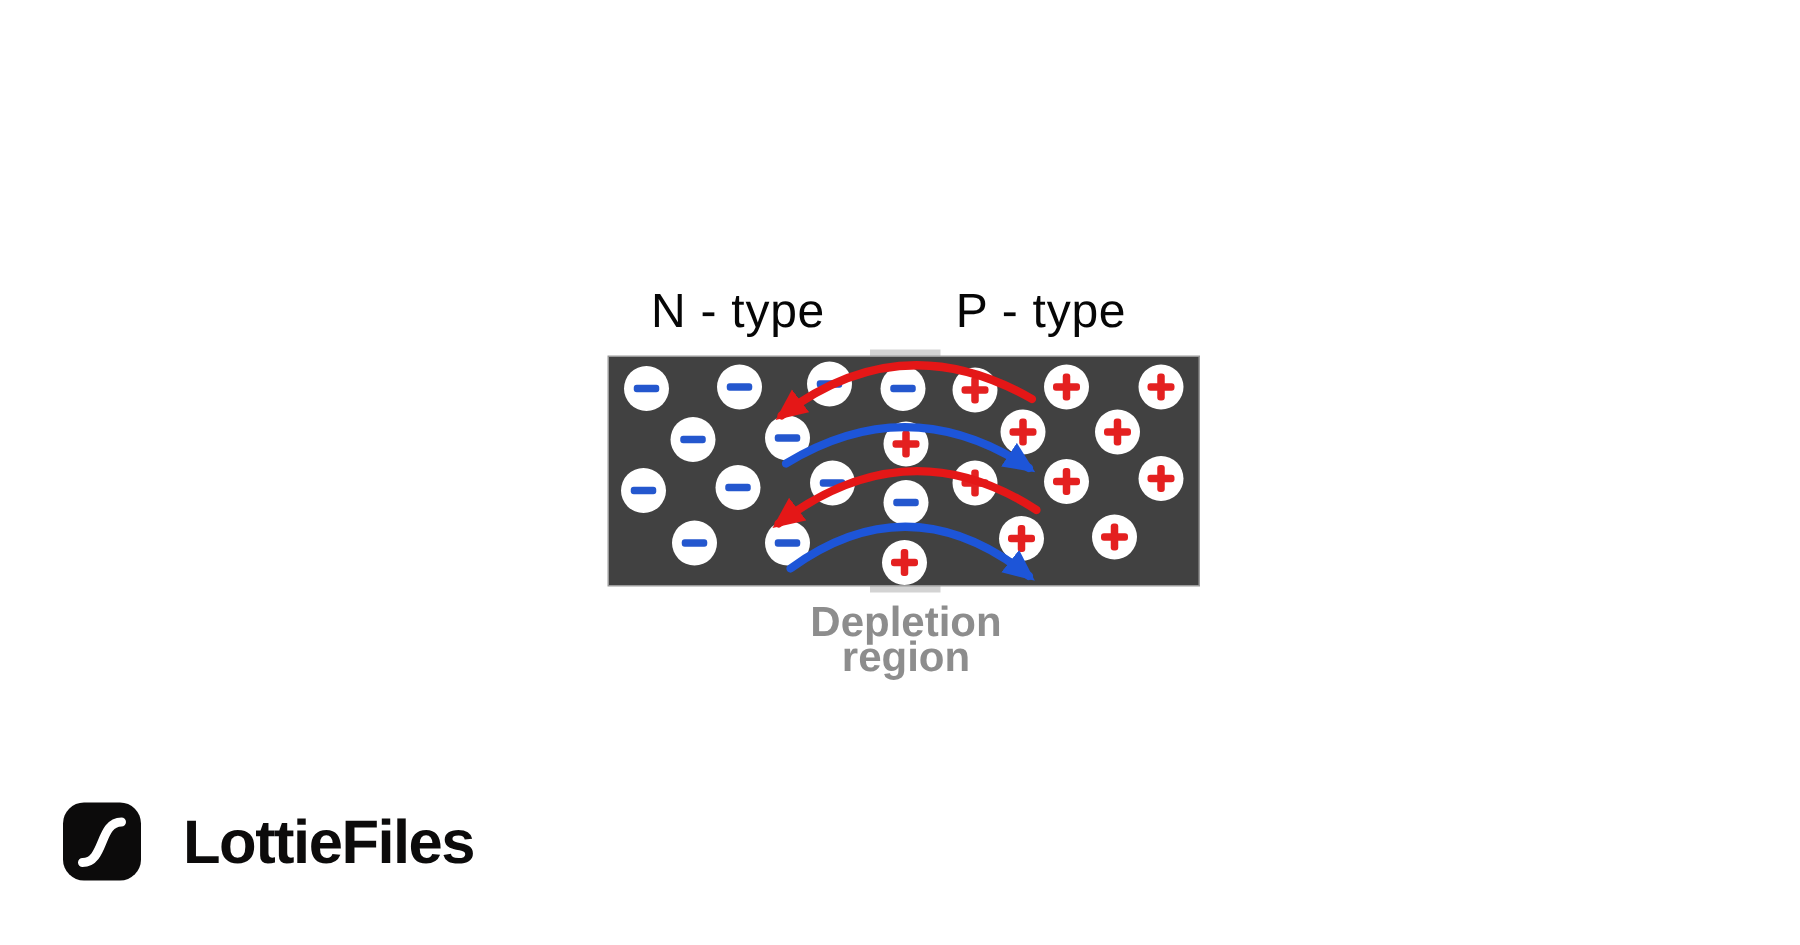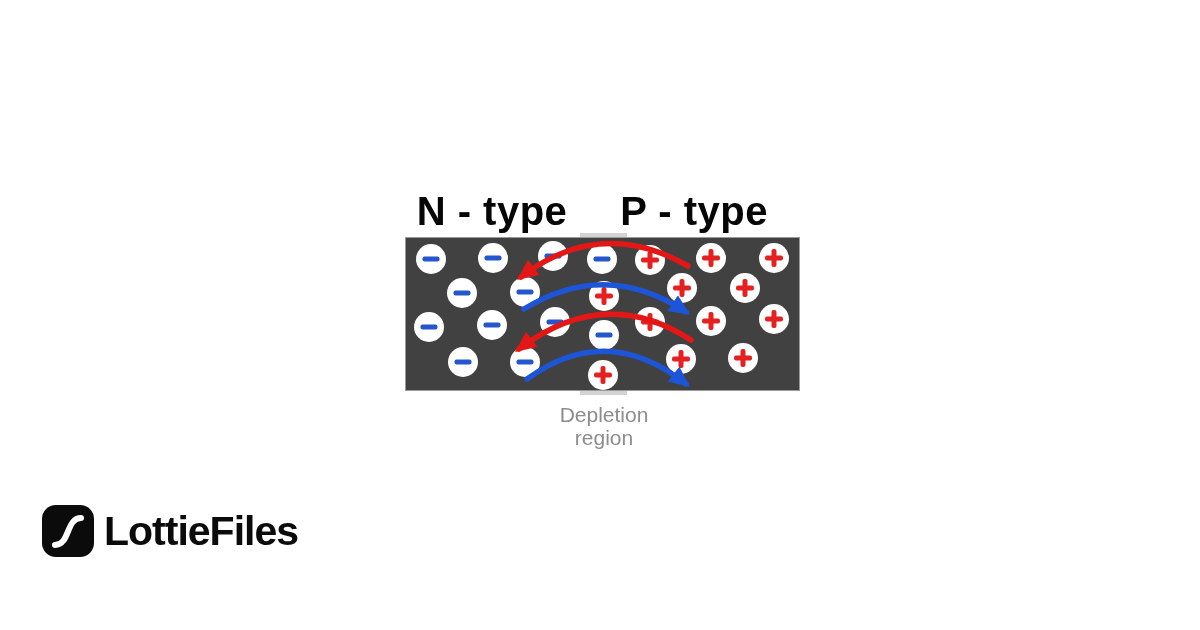--- a/index.html
+++ b/index.html
@@ -12,22 +12,22 @@
     overflow: hidden;
     position: relative;
   }
   .stage { position: absolute; inset: 0; }
 
   
   .region-title {
     position: absolute;
     top: 189px;
     transform: translateX(-50%);
-    font-size: 40px;
-    font-weight: bold;
+    font-size: 32px;
+    font-weight: normal;
     color: var(--title, #060606);
     white-space: nowrap;
     letter-spacing: 0.5px;
   }
   .n-title { left: 492px; }
   .p-title { left: 694px; }
 
   
   .block {
     position: absolute;
@@ -79,35 +79,35 @@
     width: 1200px; height: 630px;
     pointer-events: none;
   }
 
   
   .depletion-label {
     position: absolute;
     left: 604px; top: 403px;
     transform: translateX(-50%);
     text-align: center;
-    font-size: 21px;
-    font-weight: normal;
+    font-size: 28px;
+    font-weight: bold;
     line-height: 23px;
     color: var(--grayText, #8d8d8d);
     white-space: nowrap;
   }
 
   
   .brand {
     position: absolute;
-    left: 42px; top: 505px;
+    left: 42px; top: 535px;
     height: 52px;
     display: flex;
     align-items: center;
-    gap: 10px;
+    gap: 28px;
   }
   .brand-icon {
     width: 52px; height: 52px;
     border-radius: 14px;
     background: var(--brand, #0c0b0b);
     flex: 0 0 auto;
     position: relative;
   }
   .brand-icon svg { position: absolute; inset: 0; }
   .brand-word {

